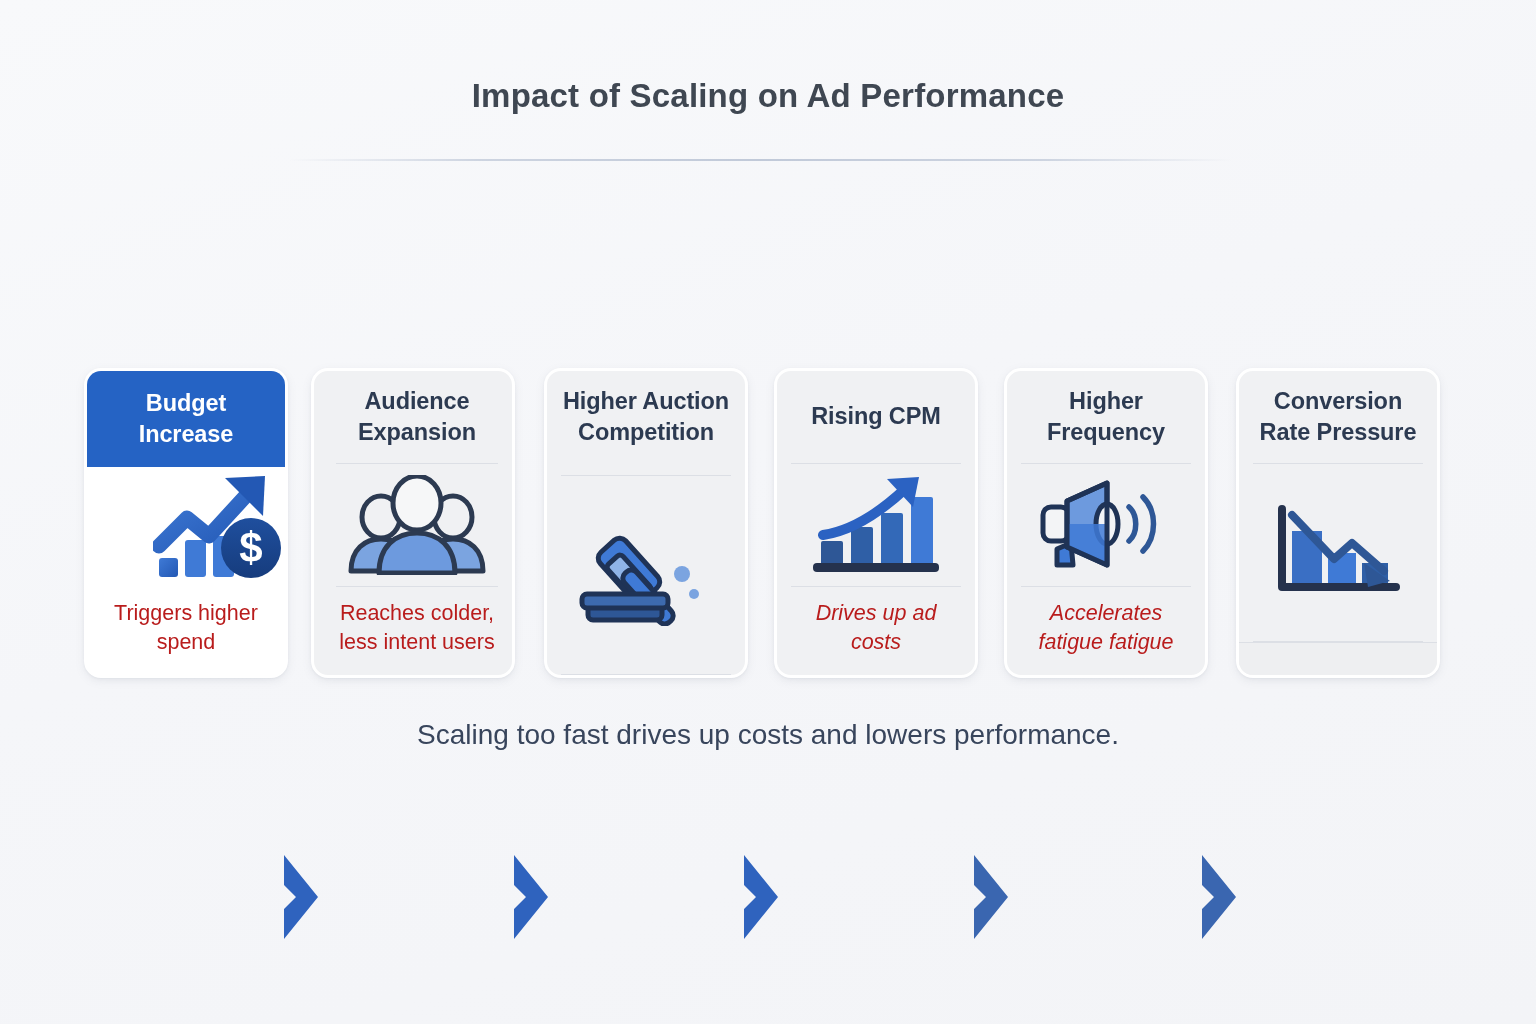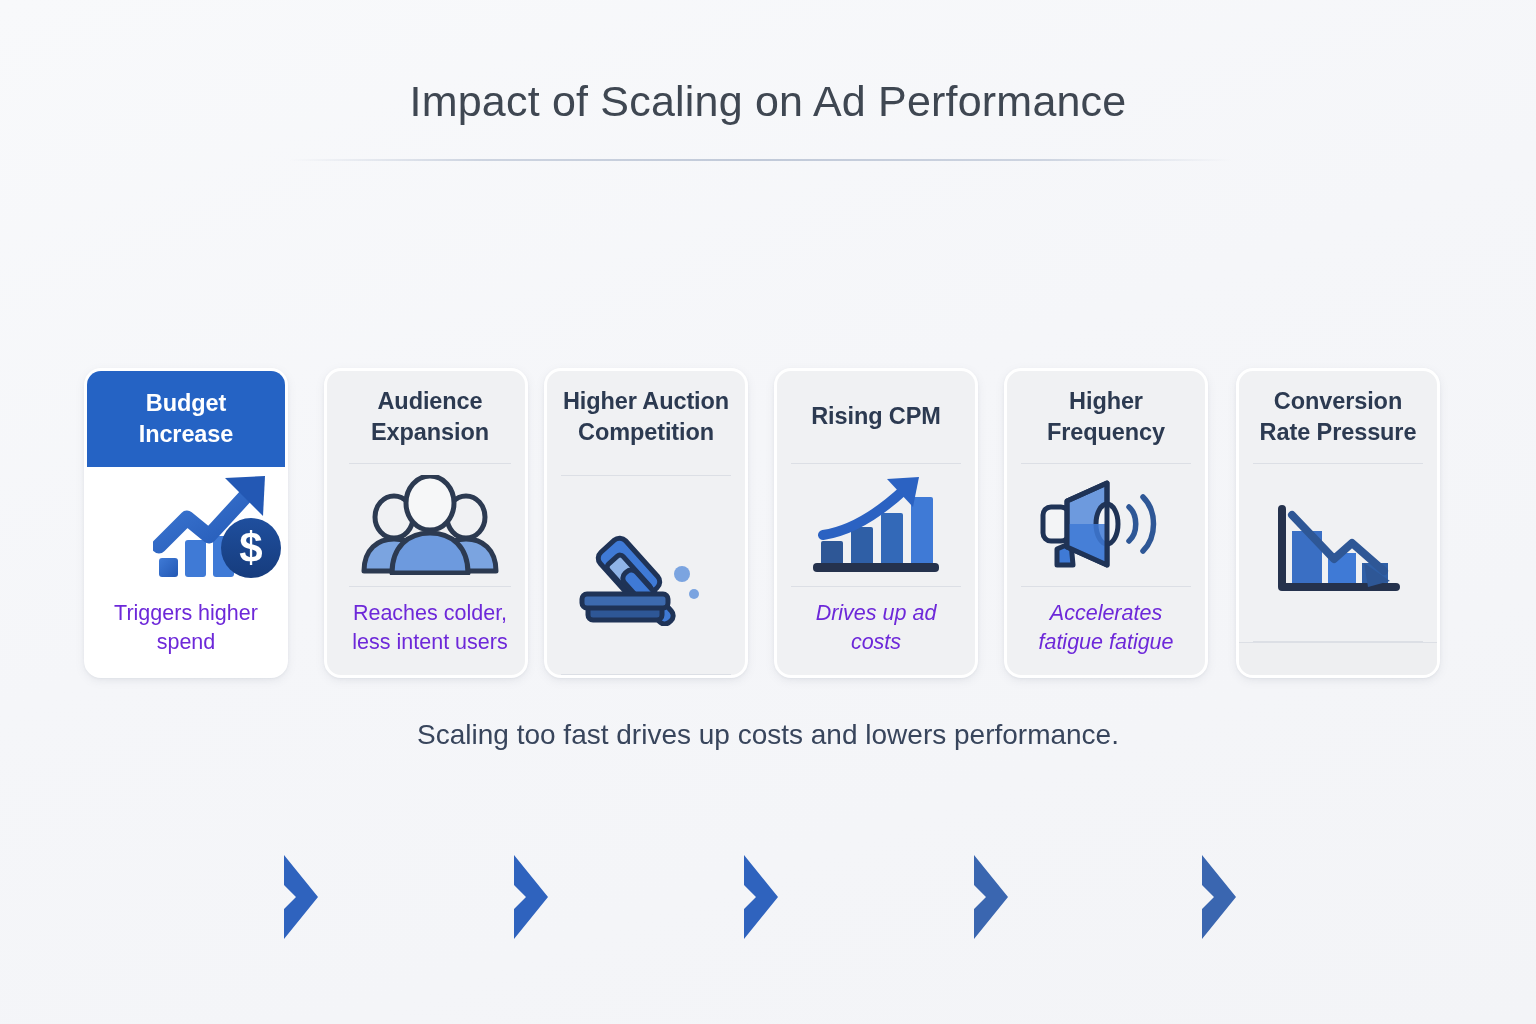--- a/index.html
+++ b/index.html
@@ -22,22 +22,22 @@
 
   
   .title-block {
     position: absolute;
     top: 78px;
     left: 0;
     width: 1536px;
     text-align: center;
   }
   .page-title {
-    font-size: 43px;
-    font-weight: normal;
+    font-size: 33px;
+    font-weight: bold;
     color: #3f4752;
     letter-spacing: 0.2px;
     line-height: 1.1;
     font-family: "Liberation Sans", sans-serif;
   }
   .title-rule {
     position: absolute;
     top: 159px;
     left: 288px;
     width: 945px;
@@ -120,21 +120,21 @@
     display: flex;
     align-items: center;
     justify-content: center;
     padding: 0 12px 6px 12px;
     box-sizing: border-box;
     text-align: center;
   }
   .caption-text {
     font-size: 21.5px;
     line-height: 1.35;
-    color: #6d28d9;
+    color: #b91c1c;
   }
   .caption-text.italic { font-style: italic; }
 
   .tail-strip {
     height: 32px;
     border-top: 1px solid #dcdfe5;
     background: #eeeff1;
   }
 
   
@@ -184,21 +184,21 @@
           <circle cx="98" cy="74" r="30" fill="url(#g1b)"></circle>
           <text x="98" y="88" text-anchor="middle" font-family="'Liberation Sans', sans-serif" font-size="42" font-weight="bold" fill="#ffffff">$</text>
         </svg>
       </div>
       <div class="divider"></div>
       <div class="card-caption">
         <div class="caption-text">Triggers higher spend</div>
       </div>
     </div>
 
-    <div class="card" style="left:240px;padding-left:8px;">
+    <div class="card" style="left:227px;padding-left:8px;">
       <div class="card-head">
         <div class="card-title">Audience Expansion</div>
       </div>
       <div class="divider top"></div>
       <div class="card-icon">
         <svg width="140" height="100" viewBox="0 0 140 100">
           <g stroke="#2c3a51" stroke-width="5" stroke-linejoin="round">
             <ellipse cx="34" cy="42" rx="19" ry="21" fill="#f0f1f3"></ellipse>
             <path d="M4 96 C4 74 18 64 34 64 C50 64 64 74 64 96 Z" fill="#7ba4e0"></path>
             <ellipse cx="106" cy="42" rx="19" ry="21" fill="#f0f1f3"></ellipse>

